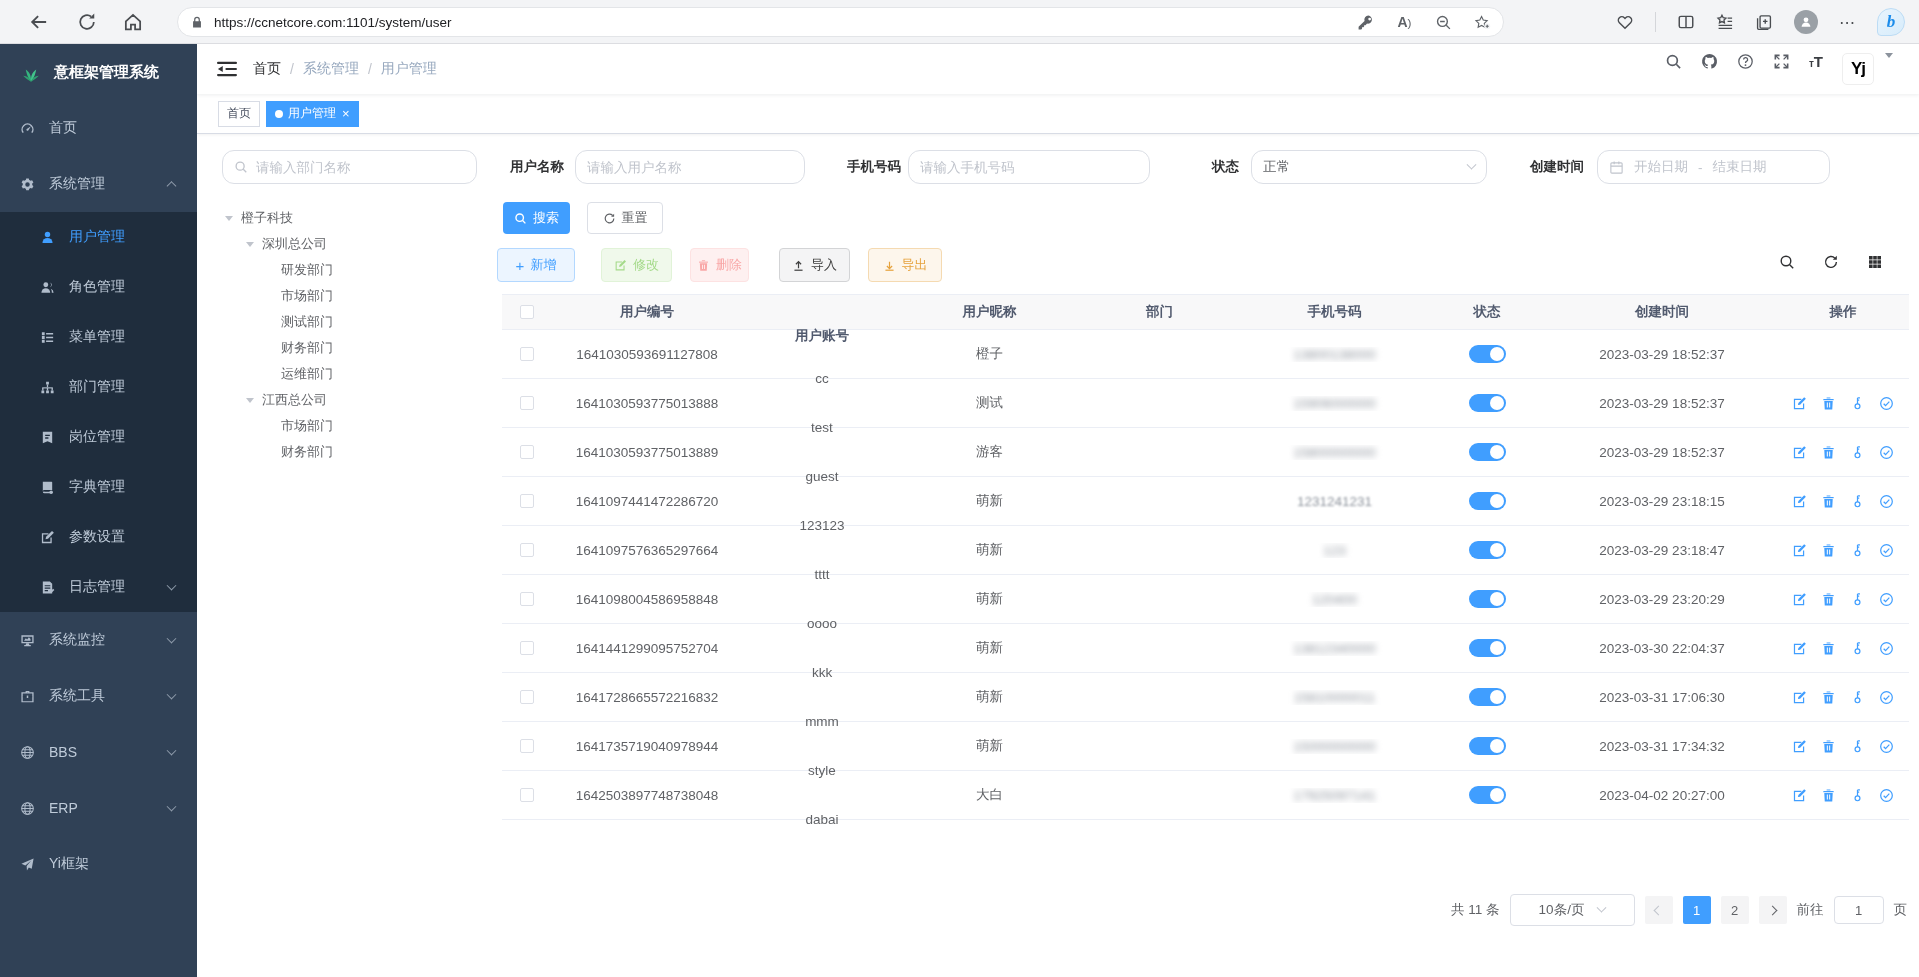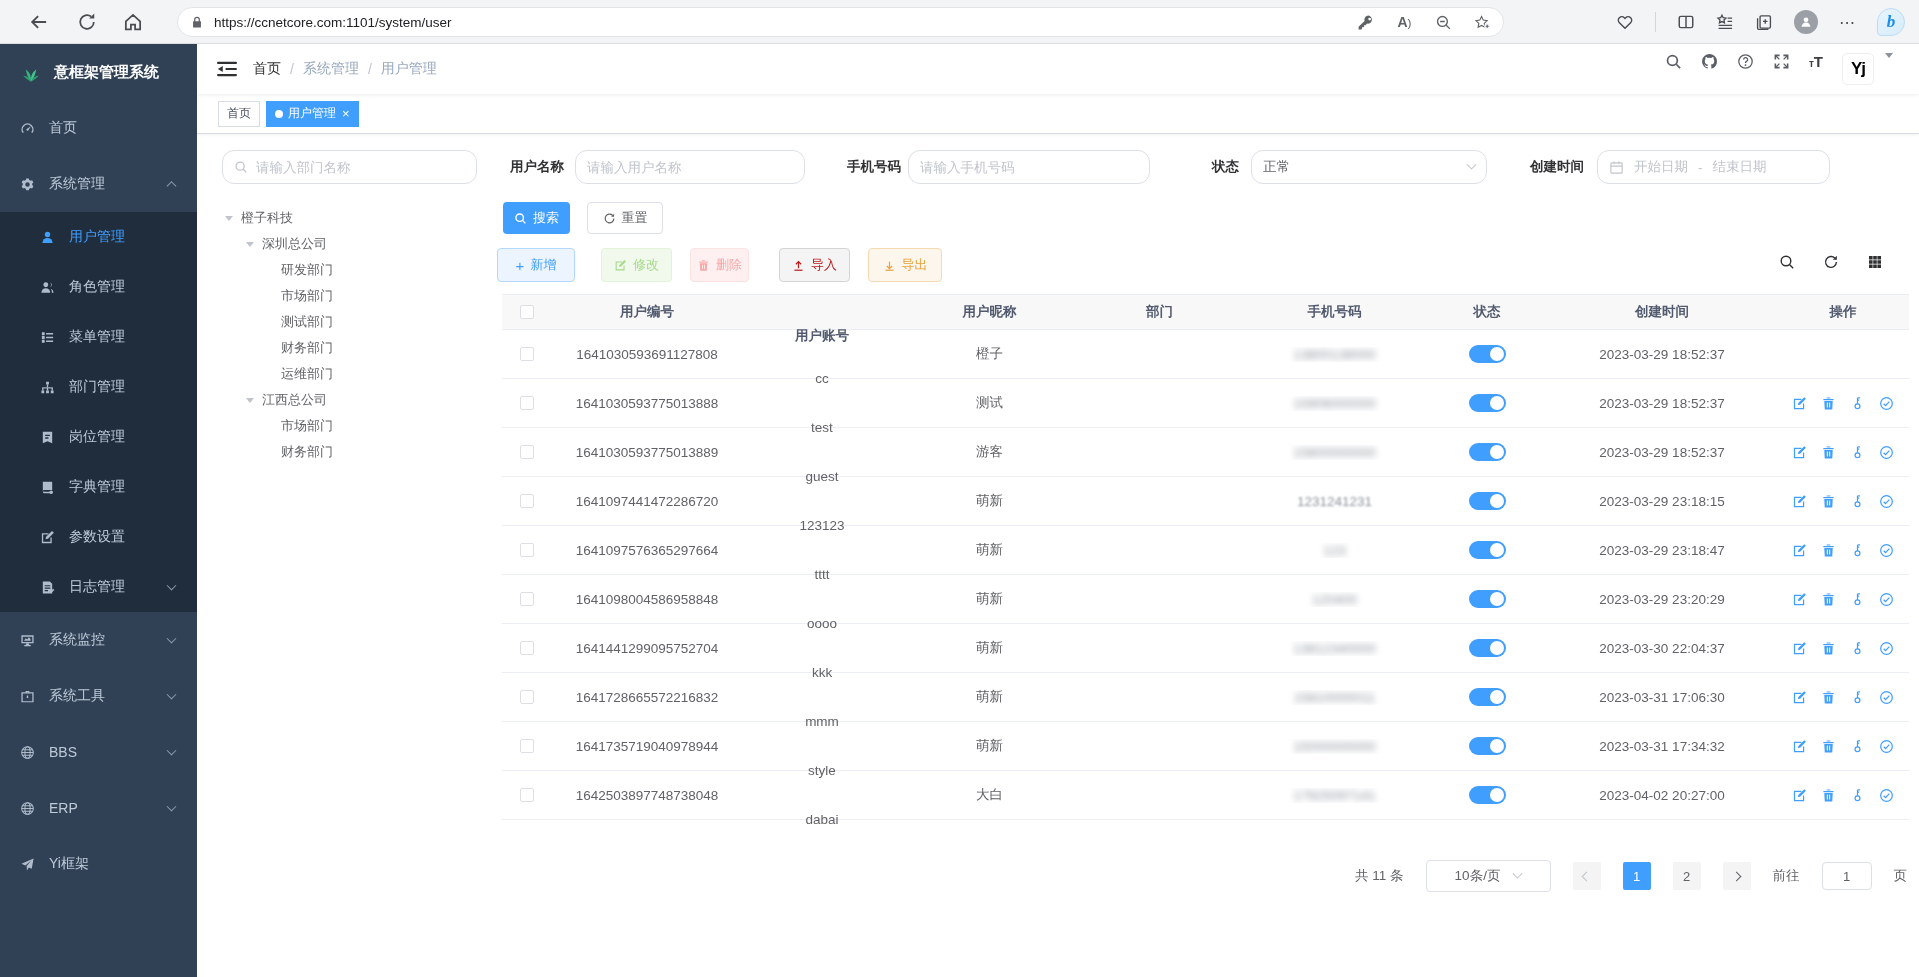--- a/index.html
+++ b/index.html
@@ -117,21 +117,21 @@
   .tree-node[data-level="2"] { padding-left:59px; }
   .tree-caret { width:0; height:0; border-left:4.5px solid transparent; border-right:4.5px solid transparent;
     border-top:5.5px solid #c0c4cc; margin-right:8px; display:none; }
   .tree-node[data-exp="true"] .tree-caret { display:block; }
 
   
   .toolbar-btn { position:absolute; top:114px; height:34px; }
   .btn-add    { left:300px; width:78px; background:#ecf5ff; border-color:#b3d8ff; color:#409eff; }
   .btn-mod    { left:404px; width:71px; background:#f0f9eb; border-color:#e1f3d8; color:#a4da89;align-items:center; }
   .btn-del    { left:493px; width:59px; background:#fef0f0; border-color:#fde2e2; color:#f9a7a7; }
-  .btn-imp    { left:582px; width:71px; background:#f4f4f5; border-color:#d3d4d6; color:#b91c1c; }
+  .btn-imp    { left:582px; width:71px; background:#f4f4f5; border-color:#d3d4d6; color:#404040; }
   .btn-exp    { left:671px; width:74px; background:#fdf6ec; border-color:#f5dab1; color:#e6a23c; }
   .plus-glyph { font-size:15px; line-height:1; }
   .tool-icons { position:absolute; top:120px; right:36px; display:flex; gap:28px; color:#303133; }
   .tool-icons .ic { width:16px; height:16px; cursor:pointer; }
 
   
   .table { position:absolute; left:305px; top:160px; width:1407px; font-size:13.5px; }
   .thead { display:flex; align-items:center; height:36px; background:#f8f8f9;
     border-top:1px solid #ebeef5; border-bottom:1px solid #ebeef5;
     color:#515a6e; font-weight:bold; }
@@ -152,22 +152,22 @@
   .phone-txt { color:#8d939c; }
   .phone-txt[data-blur="heavy"] { filter:blur(3px); }
   .phone-txt[data-blur="light"] { filter:blur(0.8px); }
   .switch { width:37px; height:18px; border-radius:10px; background:#409eff; position:relative;
     cursor:pointer; }
   .switch::after { content:""; position:absolute; right:2px; top:2px; width:14px; height:14px;
     border-radius:50%; background:#fff; }
   .op { width:15px; height:15px; color:#409eff; cursor:pointer; }
 
   
-  .pagination { position:absolute; top:722px; right:12px; height:40px; display:flex;
-    align-items:center; gap:22px; font-size:13.5px; color:#606266; }
+  .pagination { position:absolute; top:756px; right:12px; height:40px; display:flex;
+    align-items:center; gap:10px; font-size:13.5px; color:#606266; }
   .pg-size { width:125px; height:32px; border:1px solid #dcdfe6; border-radius:4px;
     display:flex; align-items:center; justify-content:center; gap:14px; cursor:pointer;
     color:#606266; }
   .pg-btn { min-width:28px; height:28px; border:none; border-radius:2px; background:#f4f4f5;
     color:#606266; font-size:13px; display:inline-flex; align-items:center; justify-content:center;
     cursor:pointer; font-family:inherit; }
   .pg-btn.active { background:#409eff; color:#fff; }
   .pg-chev { width:7px; height:7px; border-right:1.5px solid #606266; border-bottom:1.5px solid #606266; }
   .pg-btn.prev .pg-chev { transform:rotate(135deg); border-color:#c0c4cc; }
   .pg-btn.next .pg-chev { transform:rotate(-45deg); }

